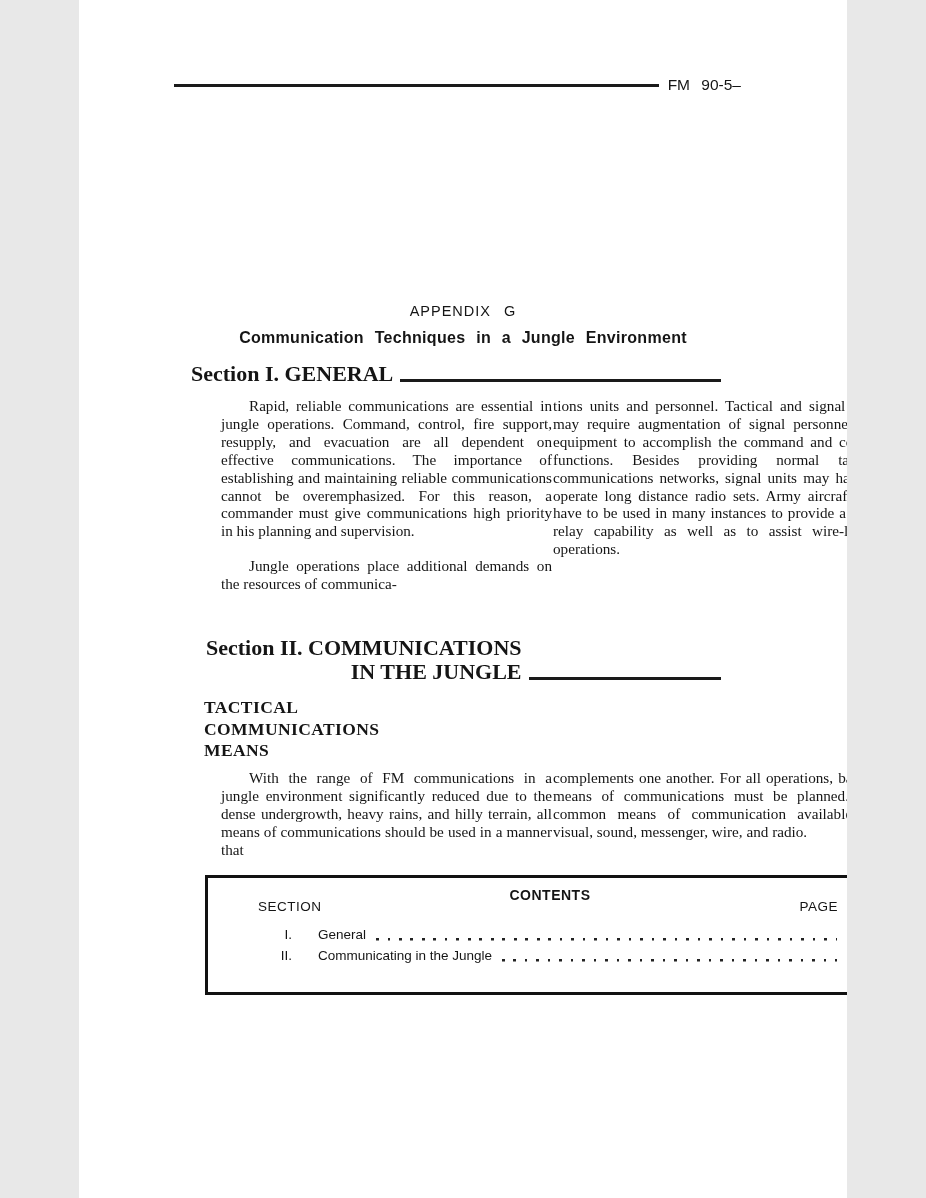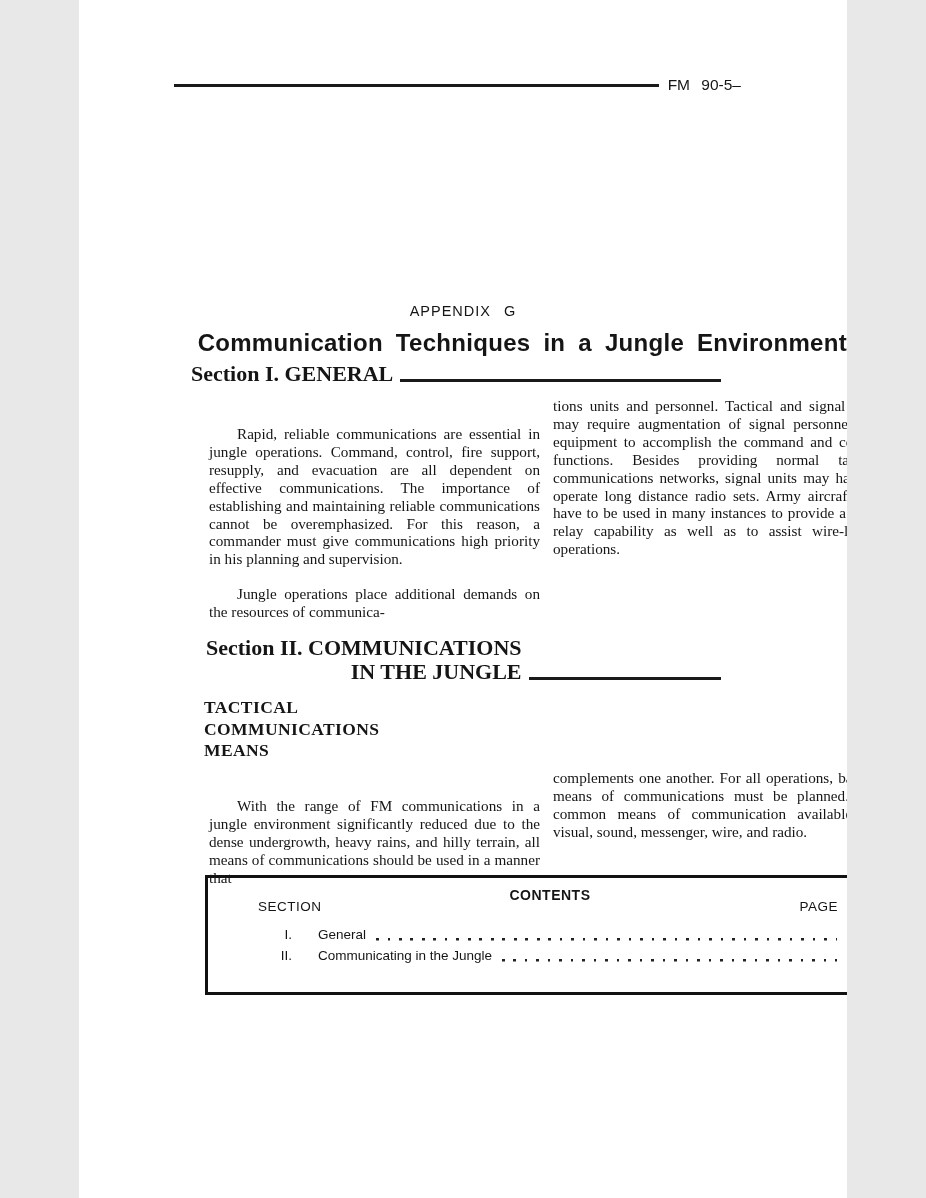--- a/index.html
+++ b/index.html
@@ -27,23 +27,23 @@
   }
   
   .appendix {
     position: absolute; left: 0; right: 0; top: 303px;
     text-align: center;
     font-family: "Liberation Sans", sans-serif;
     font-size: 14.5px; letter-spacing: 1px; word-spacing: 8px;
   }
   .main-title {
     position: absolute; left: 0; right: 0; top: 329px;
-    margin: 0; text-align: right;
+    margin: 0; text-align: center;
     font-family: "Liberation Sans", sans-serif;
-    font-size: 24px; font-weight: bold; letter-spacing: 0.3px; word-spacing: 6px;
+    font-size: 16px; font-weight: bold; letter-spacing: 0.3px; word-spacing: 6px;
   }
   
   .sec-heading {
     position: absolute; left: 112px; right: 126px;
     display: flex; align-items: flex-end;
   }
   .sec1-heading { top: 362px; }
   .sec-heading-text {
     font-size: 22px; font-weight: bold; line-height: 24px; white-space: pre-line;
   }
@@ -52,21 +52,21 @@
     flex: 1; height: 3px; background: #1a1a1a;
     margin-left: 7px; margin-bottom: 4px;
   }
   .sec2-heading { top: 636px; left: 127px; }
   
   .body-col {
     position: absolute;
     font-size: 15.2px; line-height: 17.9px;
     text-align: justify;
   }
-  .col-left  { left: 130px; width: 331px; margin-top: 28px; }
+  .col-left  { left: 142px; width: 331px; }
   .col-right { left: 474px; width: 329px; }
   .s1 { top: 397px; }
   .s2 { top: 769px; }
   .body-col p { margin: 0; }
   .body-col p.indent { text-indent: 28px; }
   .body-col p + p { margin-top: 17px; }
   
   .subheading {
     position: absolute; left: 125px; width: 331px; top: 697px;
     text-align: left;

